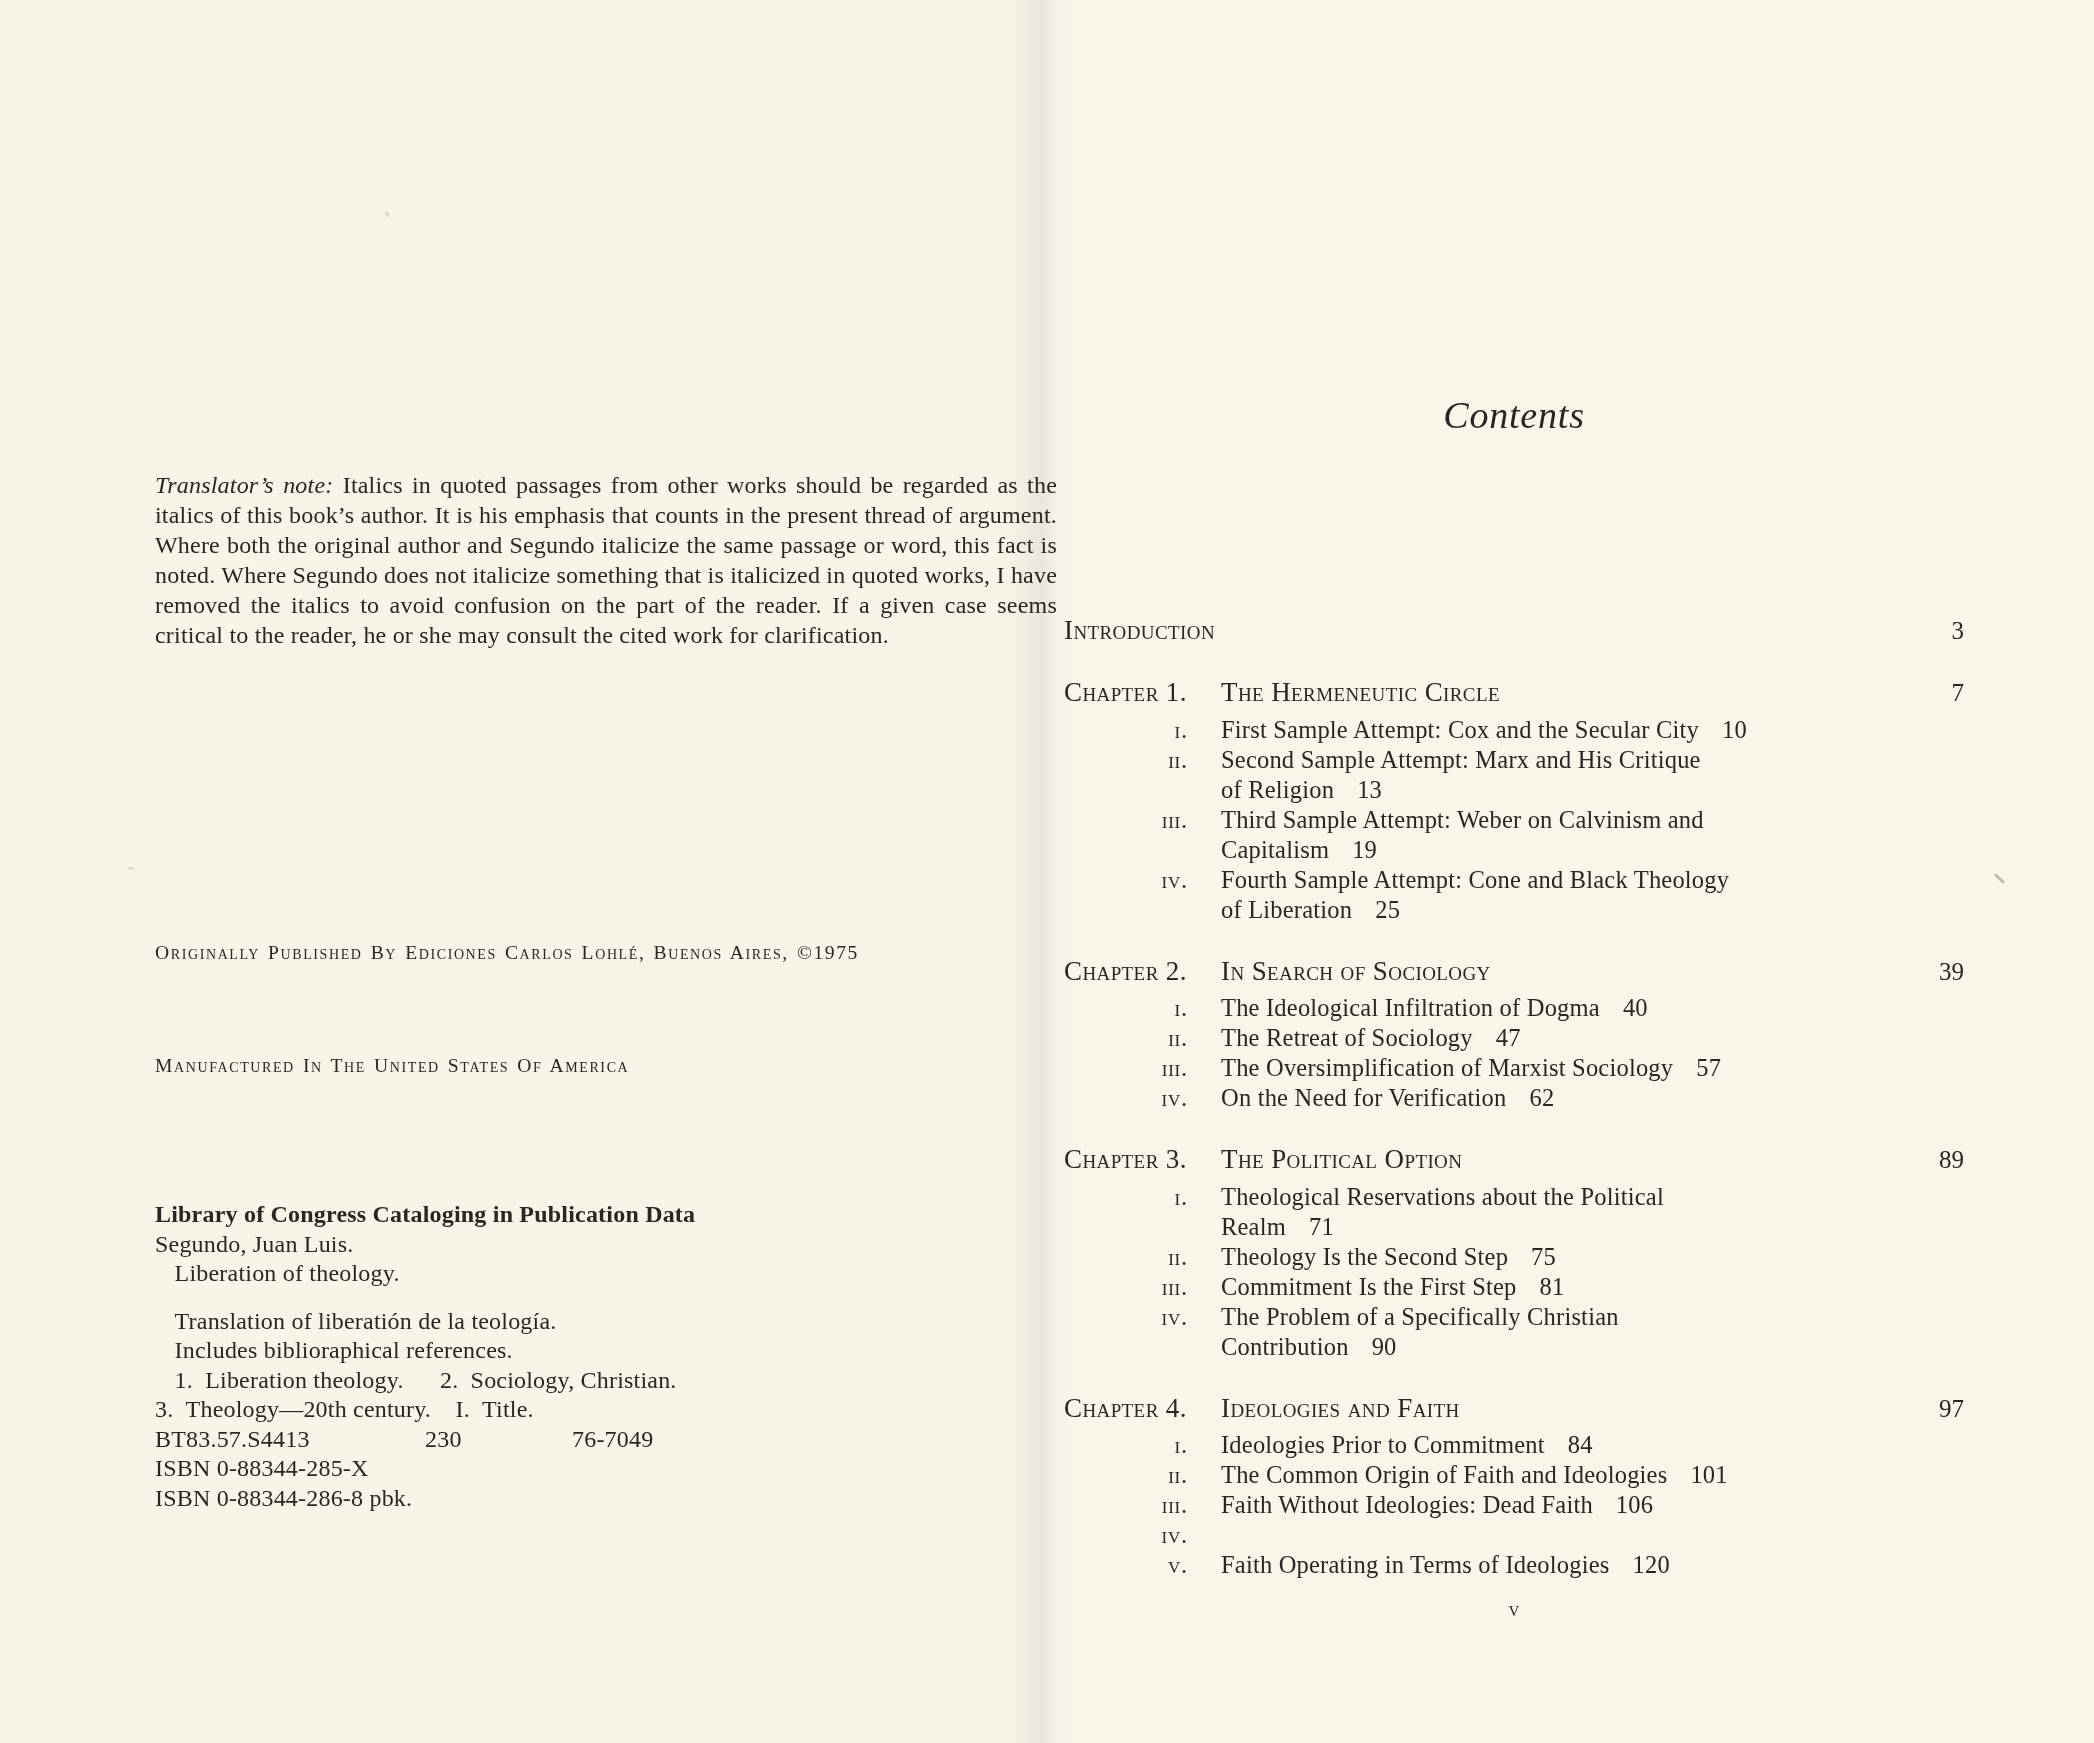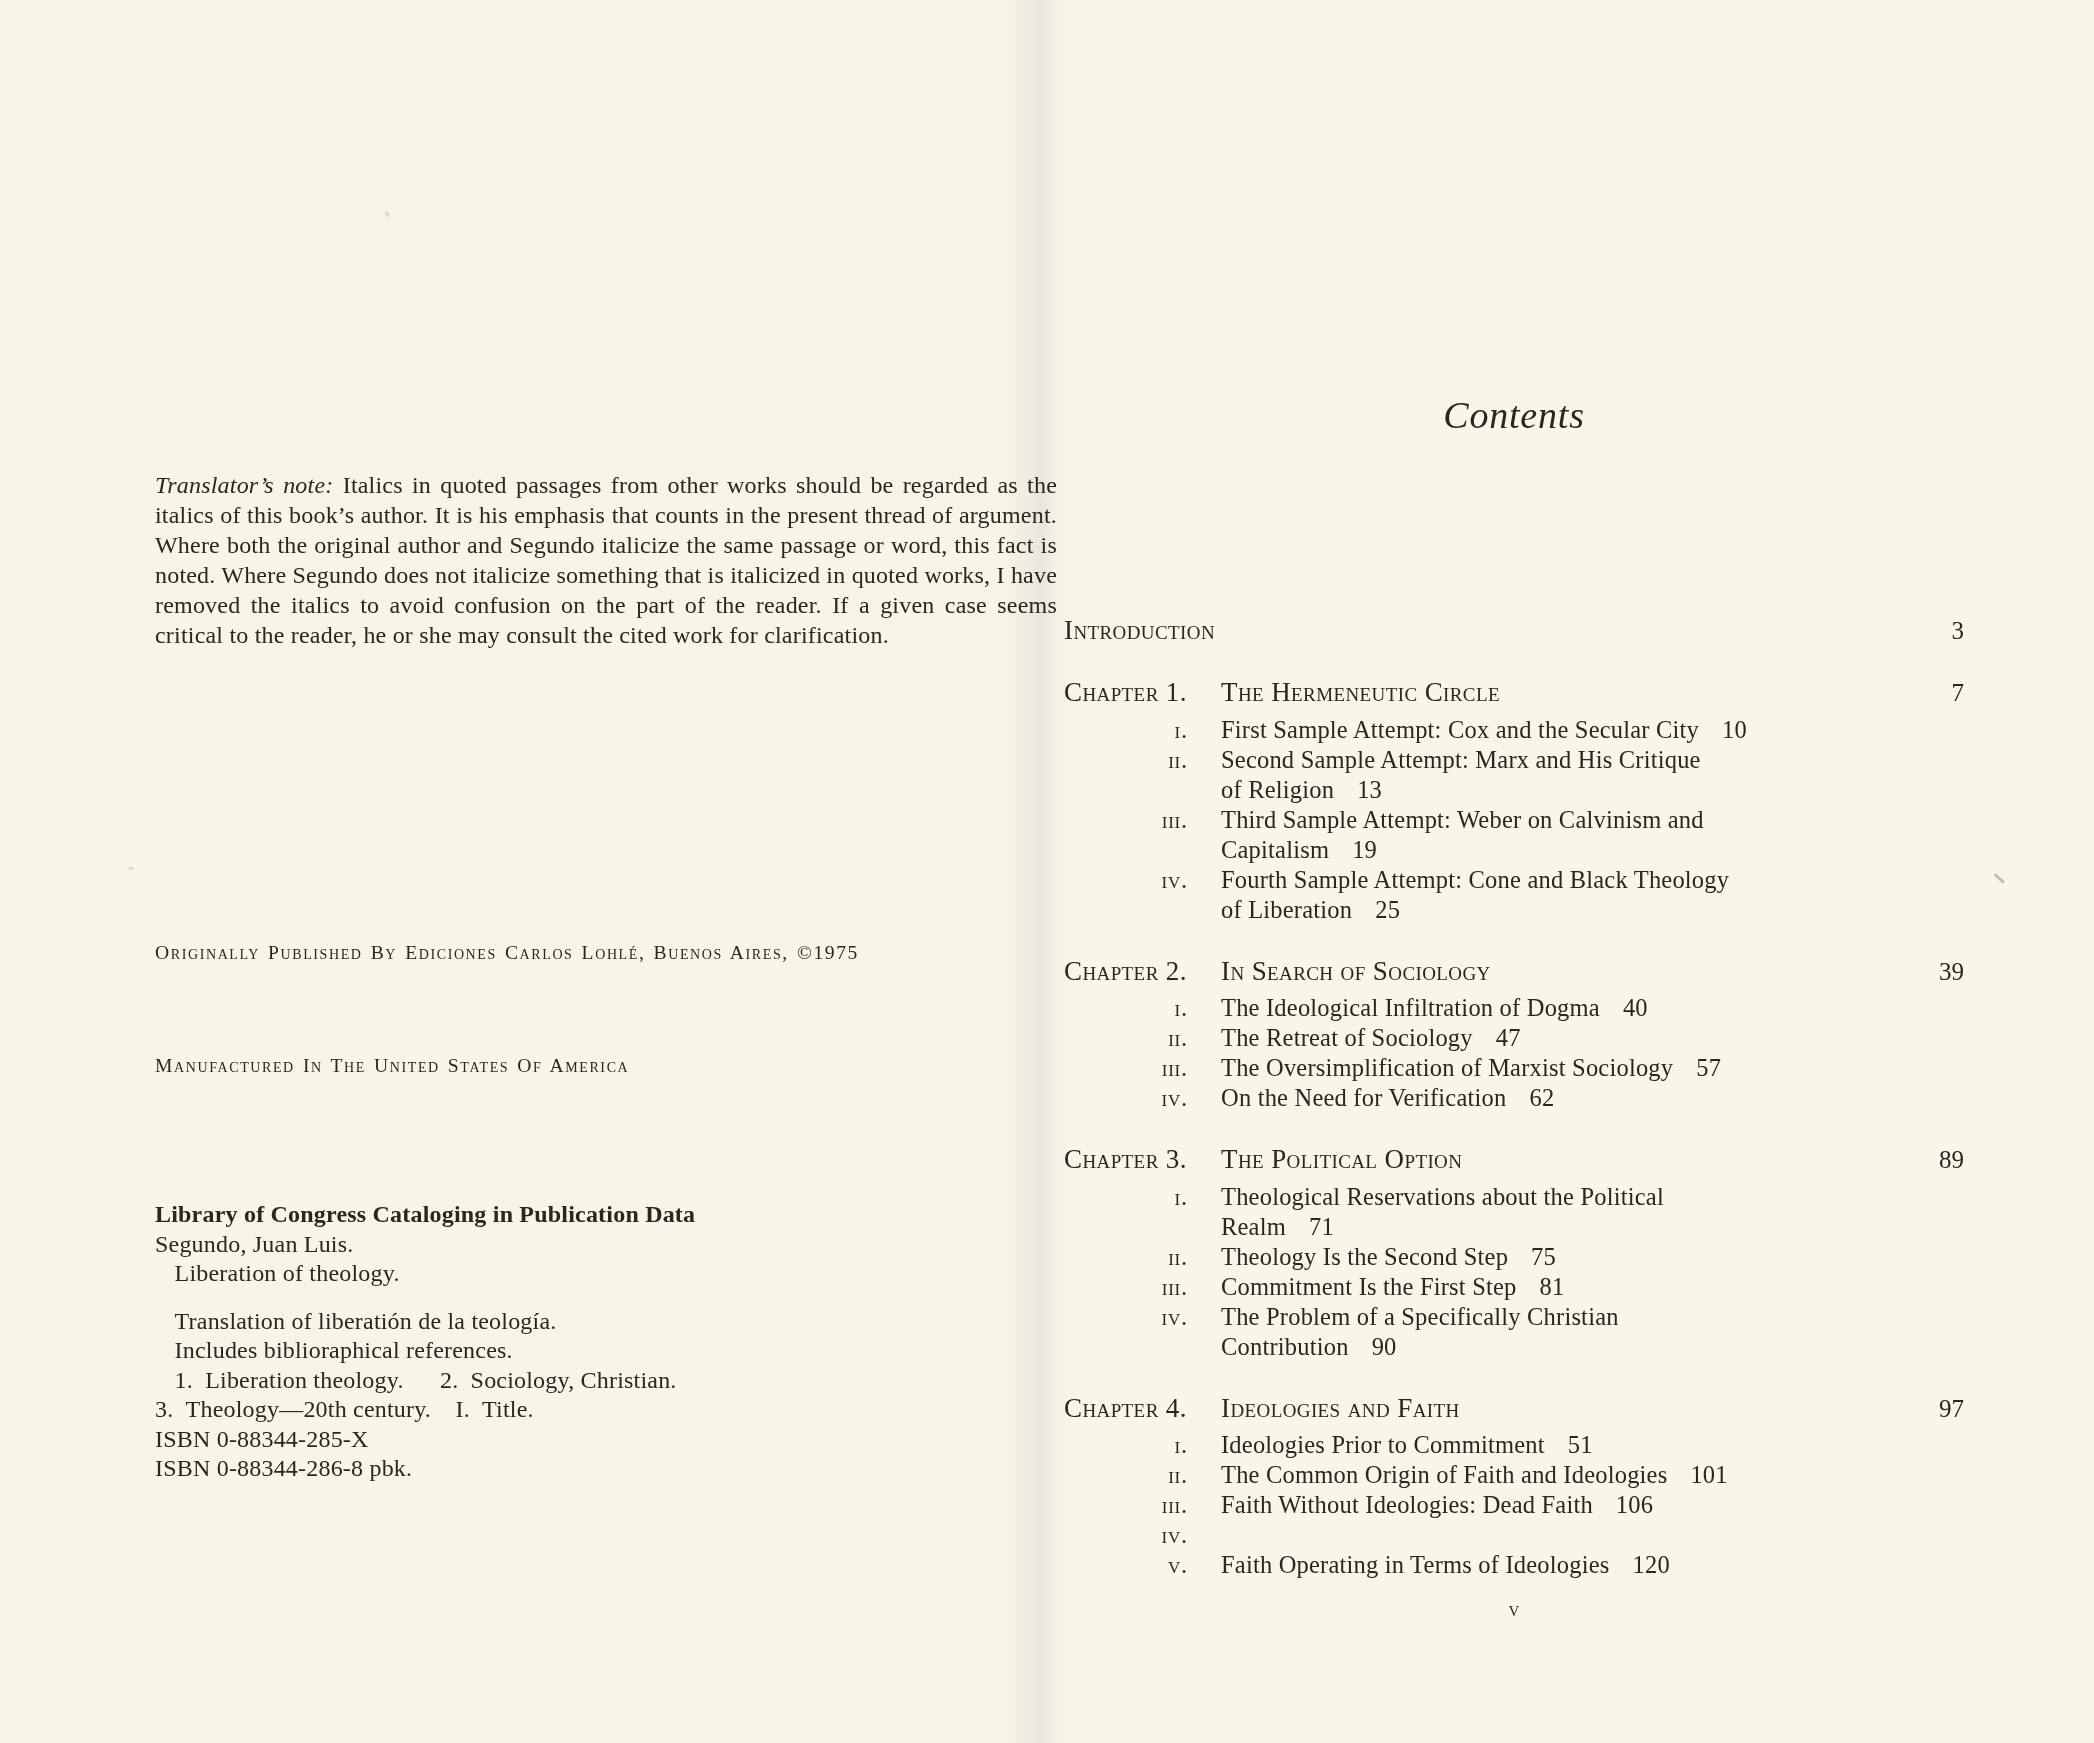--- a/index.html
+++ b/index.html
@@ -125,20 +125,21 @@
   <div class="lc-block">
     <div class="lc-title">Library of Congress Cataloging in Publication Data</div>
 
   <div class="lc-line">Segundo, Juan Luis.</div>
       <div class="lc-line lc-indent">Liberation of theology.</div>
       <div class="lc-spacer"></div>
       <div class="lc-line lc-indent">Translation of liberatión de la teología.</div>
       <div class="lc-line lc-indent">Includes biblioraphical references.</div>
       <div class="lc-line lc-indent">1. Liberation theology.  2. Sociology, Christian.</div>
       <div class="lc-line">3. Theology—20th century.  I. Title.</div>
+      <div class="lc-line"><span class="lc-col lc-col1">BT83.57.S4413</span><span class="lc-col lc-col2">230</span><span class="lc-col lc-col3">76-7049</span></div>
       <div class="lc-line">ISBN 0-88344-285-X</div>
       <div class="lc-line">ISBN 0-88344-286-8 pbk.</div>
     </div>
 
   <h1 class="contents-title">Contents</h1>
 
   <div class="toc">
     <div class="toc-row toc-intro">
       <span class="toc-head smallcaps">Introduction</span>
       <span class="toc-page">3</span>
@@ -240,21 +241,21 @@
         </div>
       </section>
       <section class="toc-section">
         <div class="toc-row ch-head">
           <span class="ch-left"><span class="ch-label smallcaps">Chapter 4.</span><span class="ch-title smallcaps">Ideologies and Faith</span></span>
           <span class="toc-page">97</span>
         </div>
         <div class="toc-item">
           <span class="toc-num smallcaps">i.</span>
           <span class="toc-lines">
-            <span class="toc-line">Ideologies Prior to Commitment<span class="pg">51</span></span>
+            <span class="toc-line">Ideologies Prior to Commitment<span class="pg">84</span></span>
           </span>
         </div>
         <div class="toc-item">
           <span class="toc-num smallcaps">ii.</span>
           <span class="toc-lines">
             <span class="toc-line">The Common Origin of Faith and Ideologies<span class="pg">101</span></span>
           </span>
         </div>
         <div class="toc-item">
           <span class="toc-num smallcaps">iii.</span>

